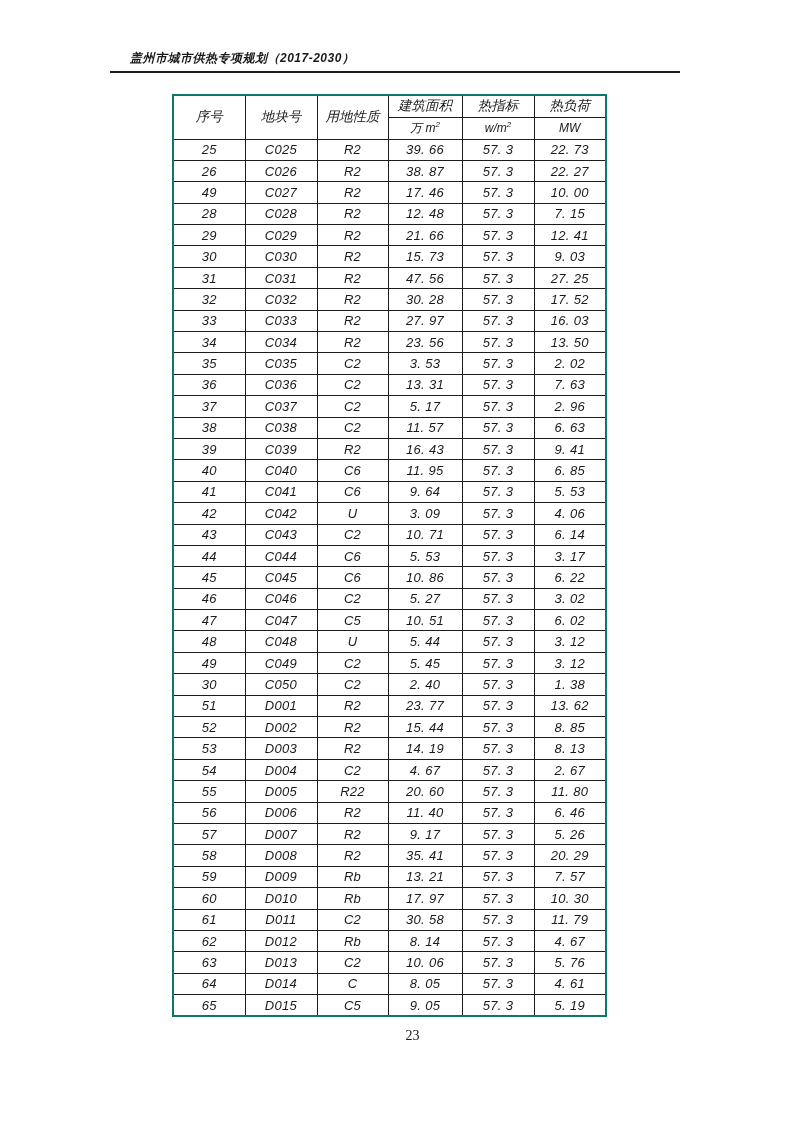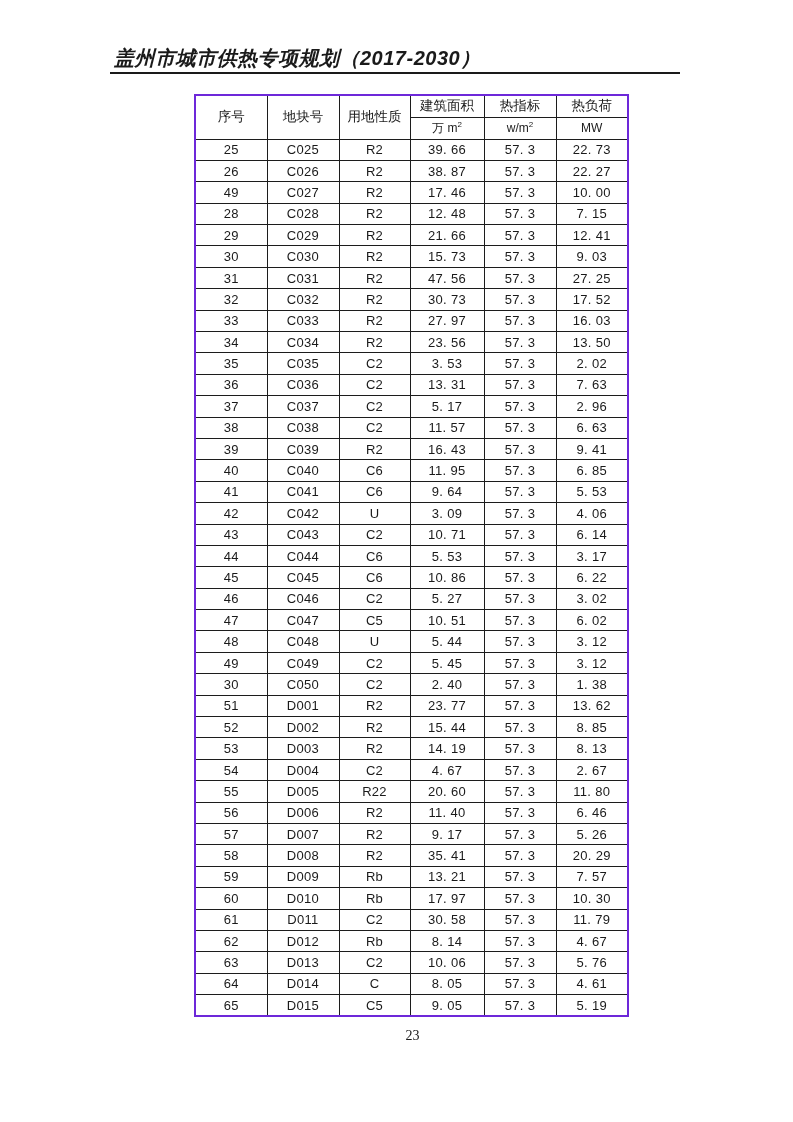--- a/index.html
+++ b/index.html
@@ -20,37 +20,38 @@
   .doc-header {
     position: absolute;
     left: 110px;
     top: 48px;
     width: 570px;
     border-bottom: 2px solid #1a1a1a;
     padding-bottom: 3px;
   }
   .doc-header .title {
     display: inline-block;
-    margin-left: 4px;
-    font-size: 20px;
+    margin-left: 20px;
+    font-size: 12px;
     line-height: 20px;
     font-weight: bold;
     font-style: italic;
     letter-spacing: 0.5px;
     white-space: nowrap;
   }
   
   .heat-table {
     position: absolute;
-    left: 194px;
+    left: 172px;
     top: 94px;
     border-collapse: collapse;
     table-layout: fixed;
-    border: 2px solid #6d28d9;
+    border: 2px solid #0f766e;
     font-size: 13px;
+    font-style: italic;
   }
   .heat-table th, .heat-table td {
     border: 1px solid #1c1c1c;
     text-align: center;
     vertical-align: middle;
     padding: 0;
     white-space: nowrap;
     font-weight: normal;
     box-sizing: border-box;
   }
@@ -175,21 +176,21 @@
           <td>C031</td>
           <td>R2</td>
           <td>47. 56</td>
           <td>57. 3</td>
           <td>27. 25</td>
         </tr>
         <tr>
           <td>32</td>
           <td>C032</td>
           <td>R2</td>
-          <td>30. 73</td>
+          <td>30. 28</td>
           <td>57. 3</td>
           <td>17. 52</td>
         </tr>
         <tr>
           <td>33</td>
           <td>C033</td>
           <td>R2</td>
           <td>27. 97</td>
           <td>57. 3</td>
           <td>16. 03</td>

